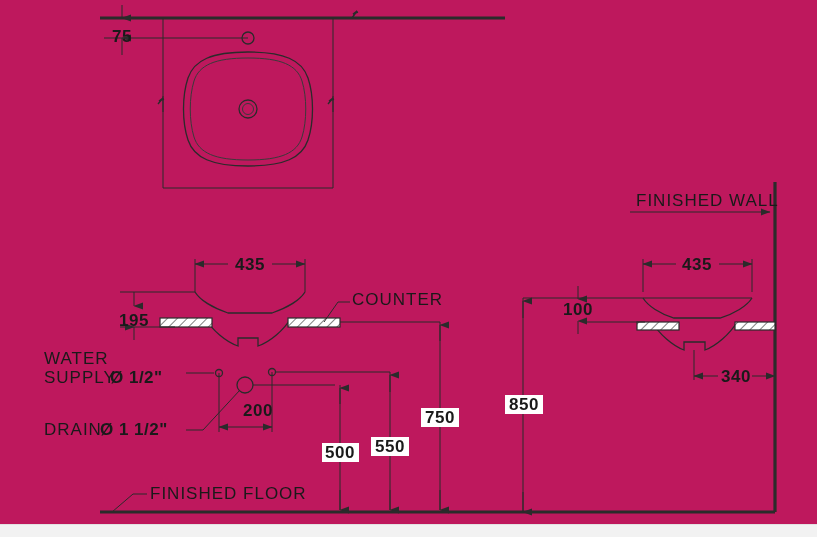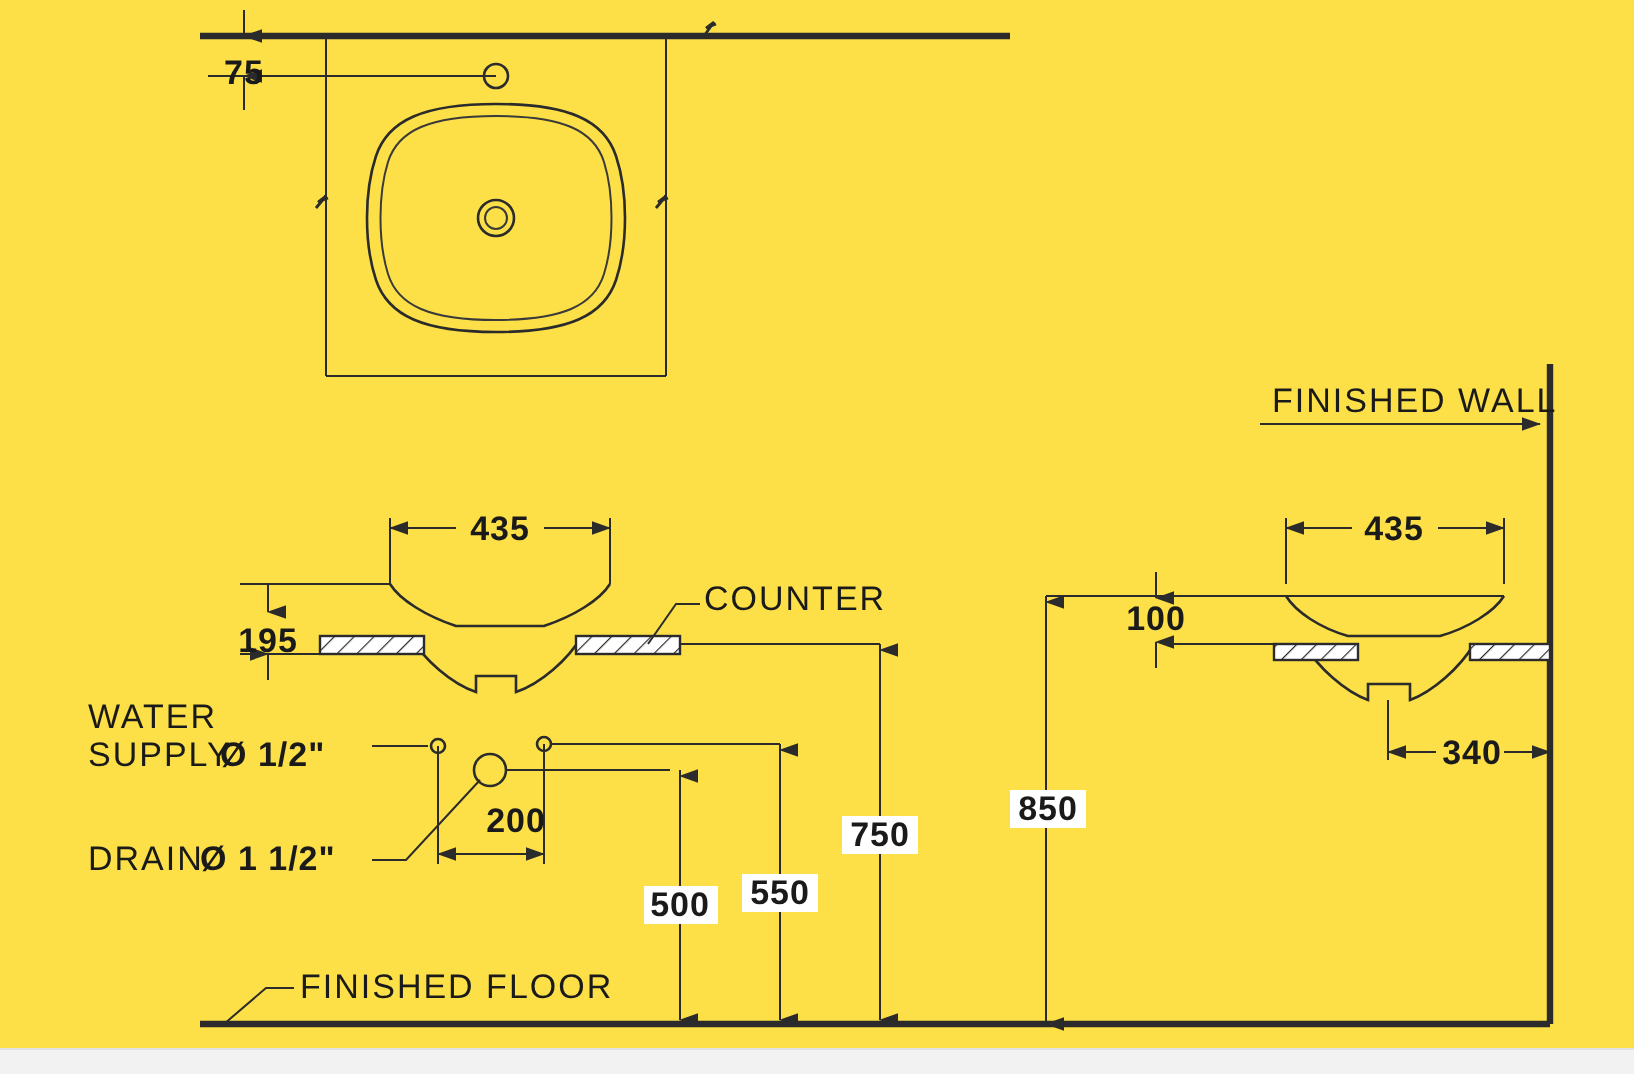--- a/index.html
+++ b/index.html
@@ -1,18 +1,18 @@
 <!DOCTYPE html>
 <html><head>
 <meta charset="utf-8">
 <style>
   html,body{margin:0;padding:0;background:#ffffff;}
   body{width:817px;height:537px;overflow:hidden;
        font-family:"Liberation Sans","DejaVu Sans",sans-serif;}
-  #stage{position:relative;width:817px;height:537px;background:#fde047;}
+  #stage{position:relative;width:817px;height:537px;background:#be185d;}
   svg#dwg{position:absolute;left:0;top:0;width:817px;height:537px;display:block;}
   .footer-strip{position:absolute;left:0;bottom:0;width:817px;height:12px;
                 background:#f2f2f2;border-top:1px solid #e2e2e2;}
   text{font-family:"Liberation Sans","DejaVu Sans",sans-serif;fill:#1a1a1a;}
   .dimnum{font-size:17px;font-weight:bold;letter-spacing:.5px;}
   .note{font-size:17px;font-weight:400;letter-spacing:1px;}
   .notebold{font-size:17px;font-weight:bold;letter-spacing:.5px;}
   .ln{stroke:#2b2b2b;fill:none;}
   .thin{stroke-width:1;}
   .med{stroke-width:1.4;}

